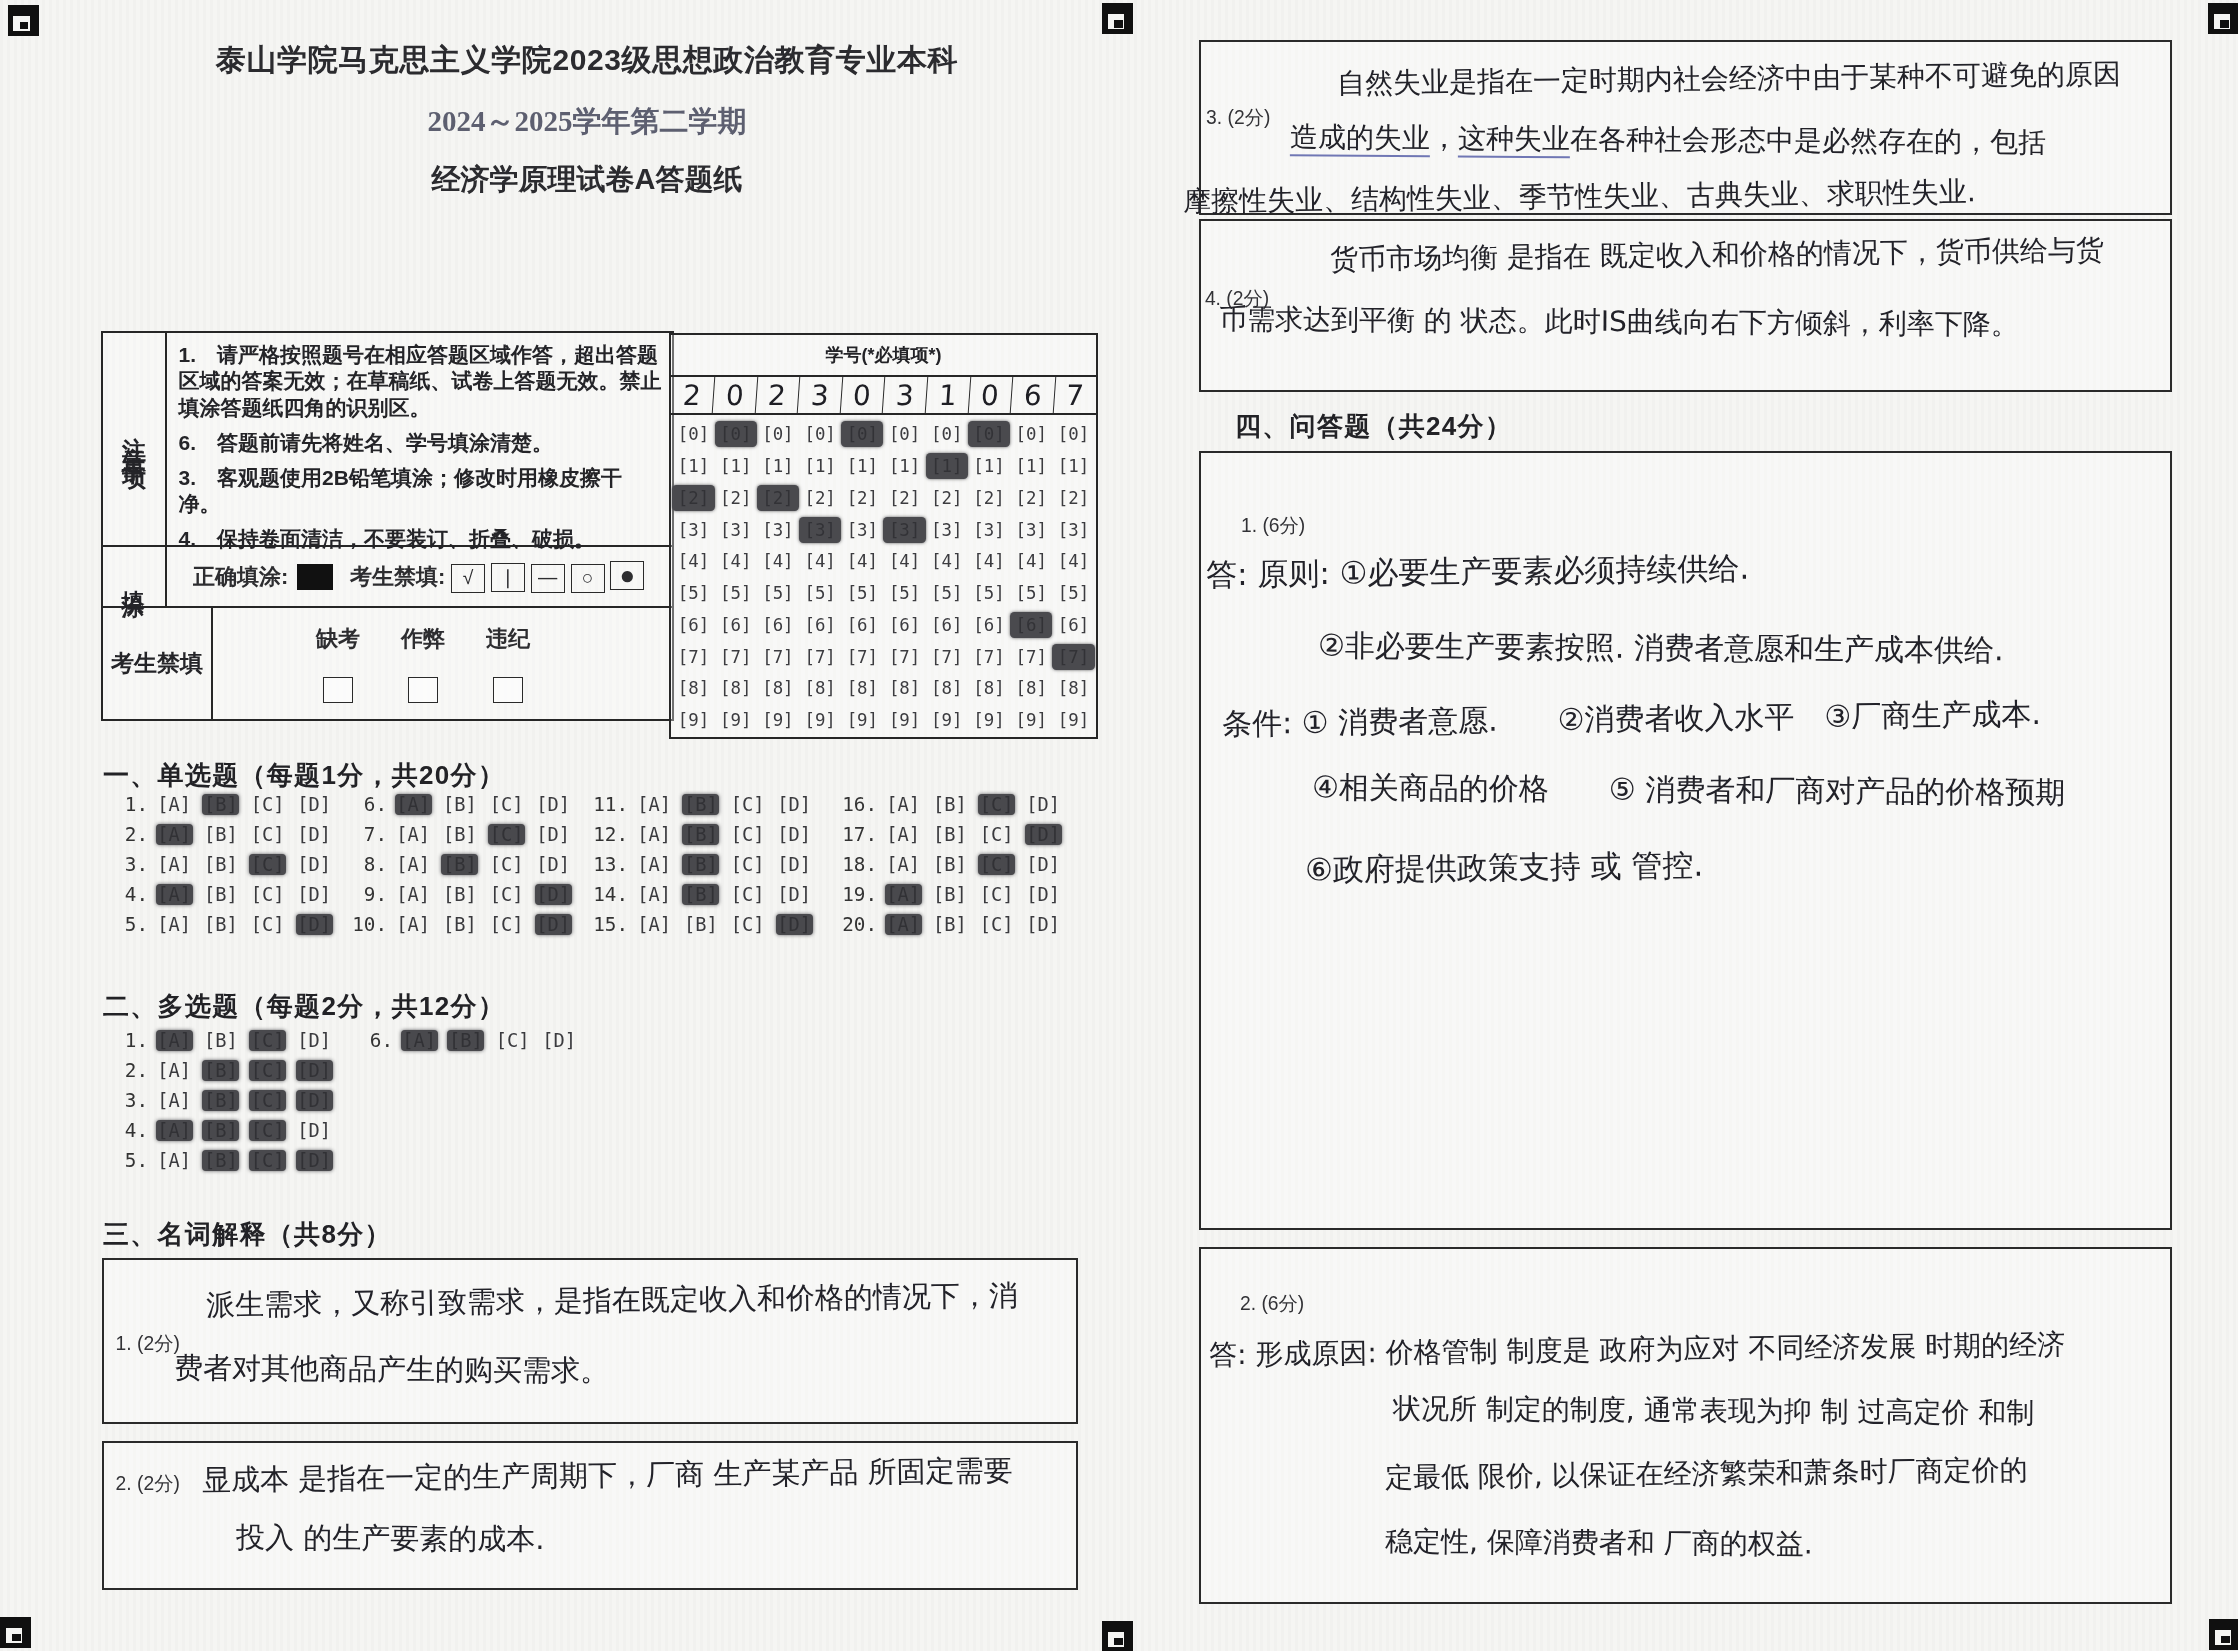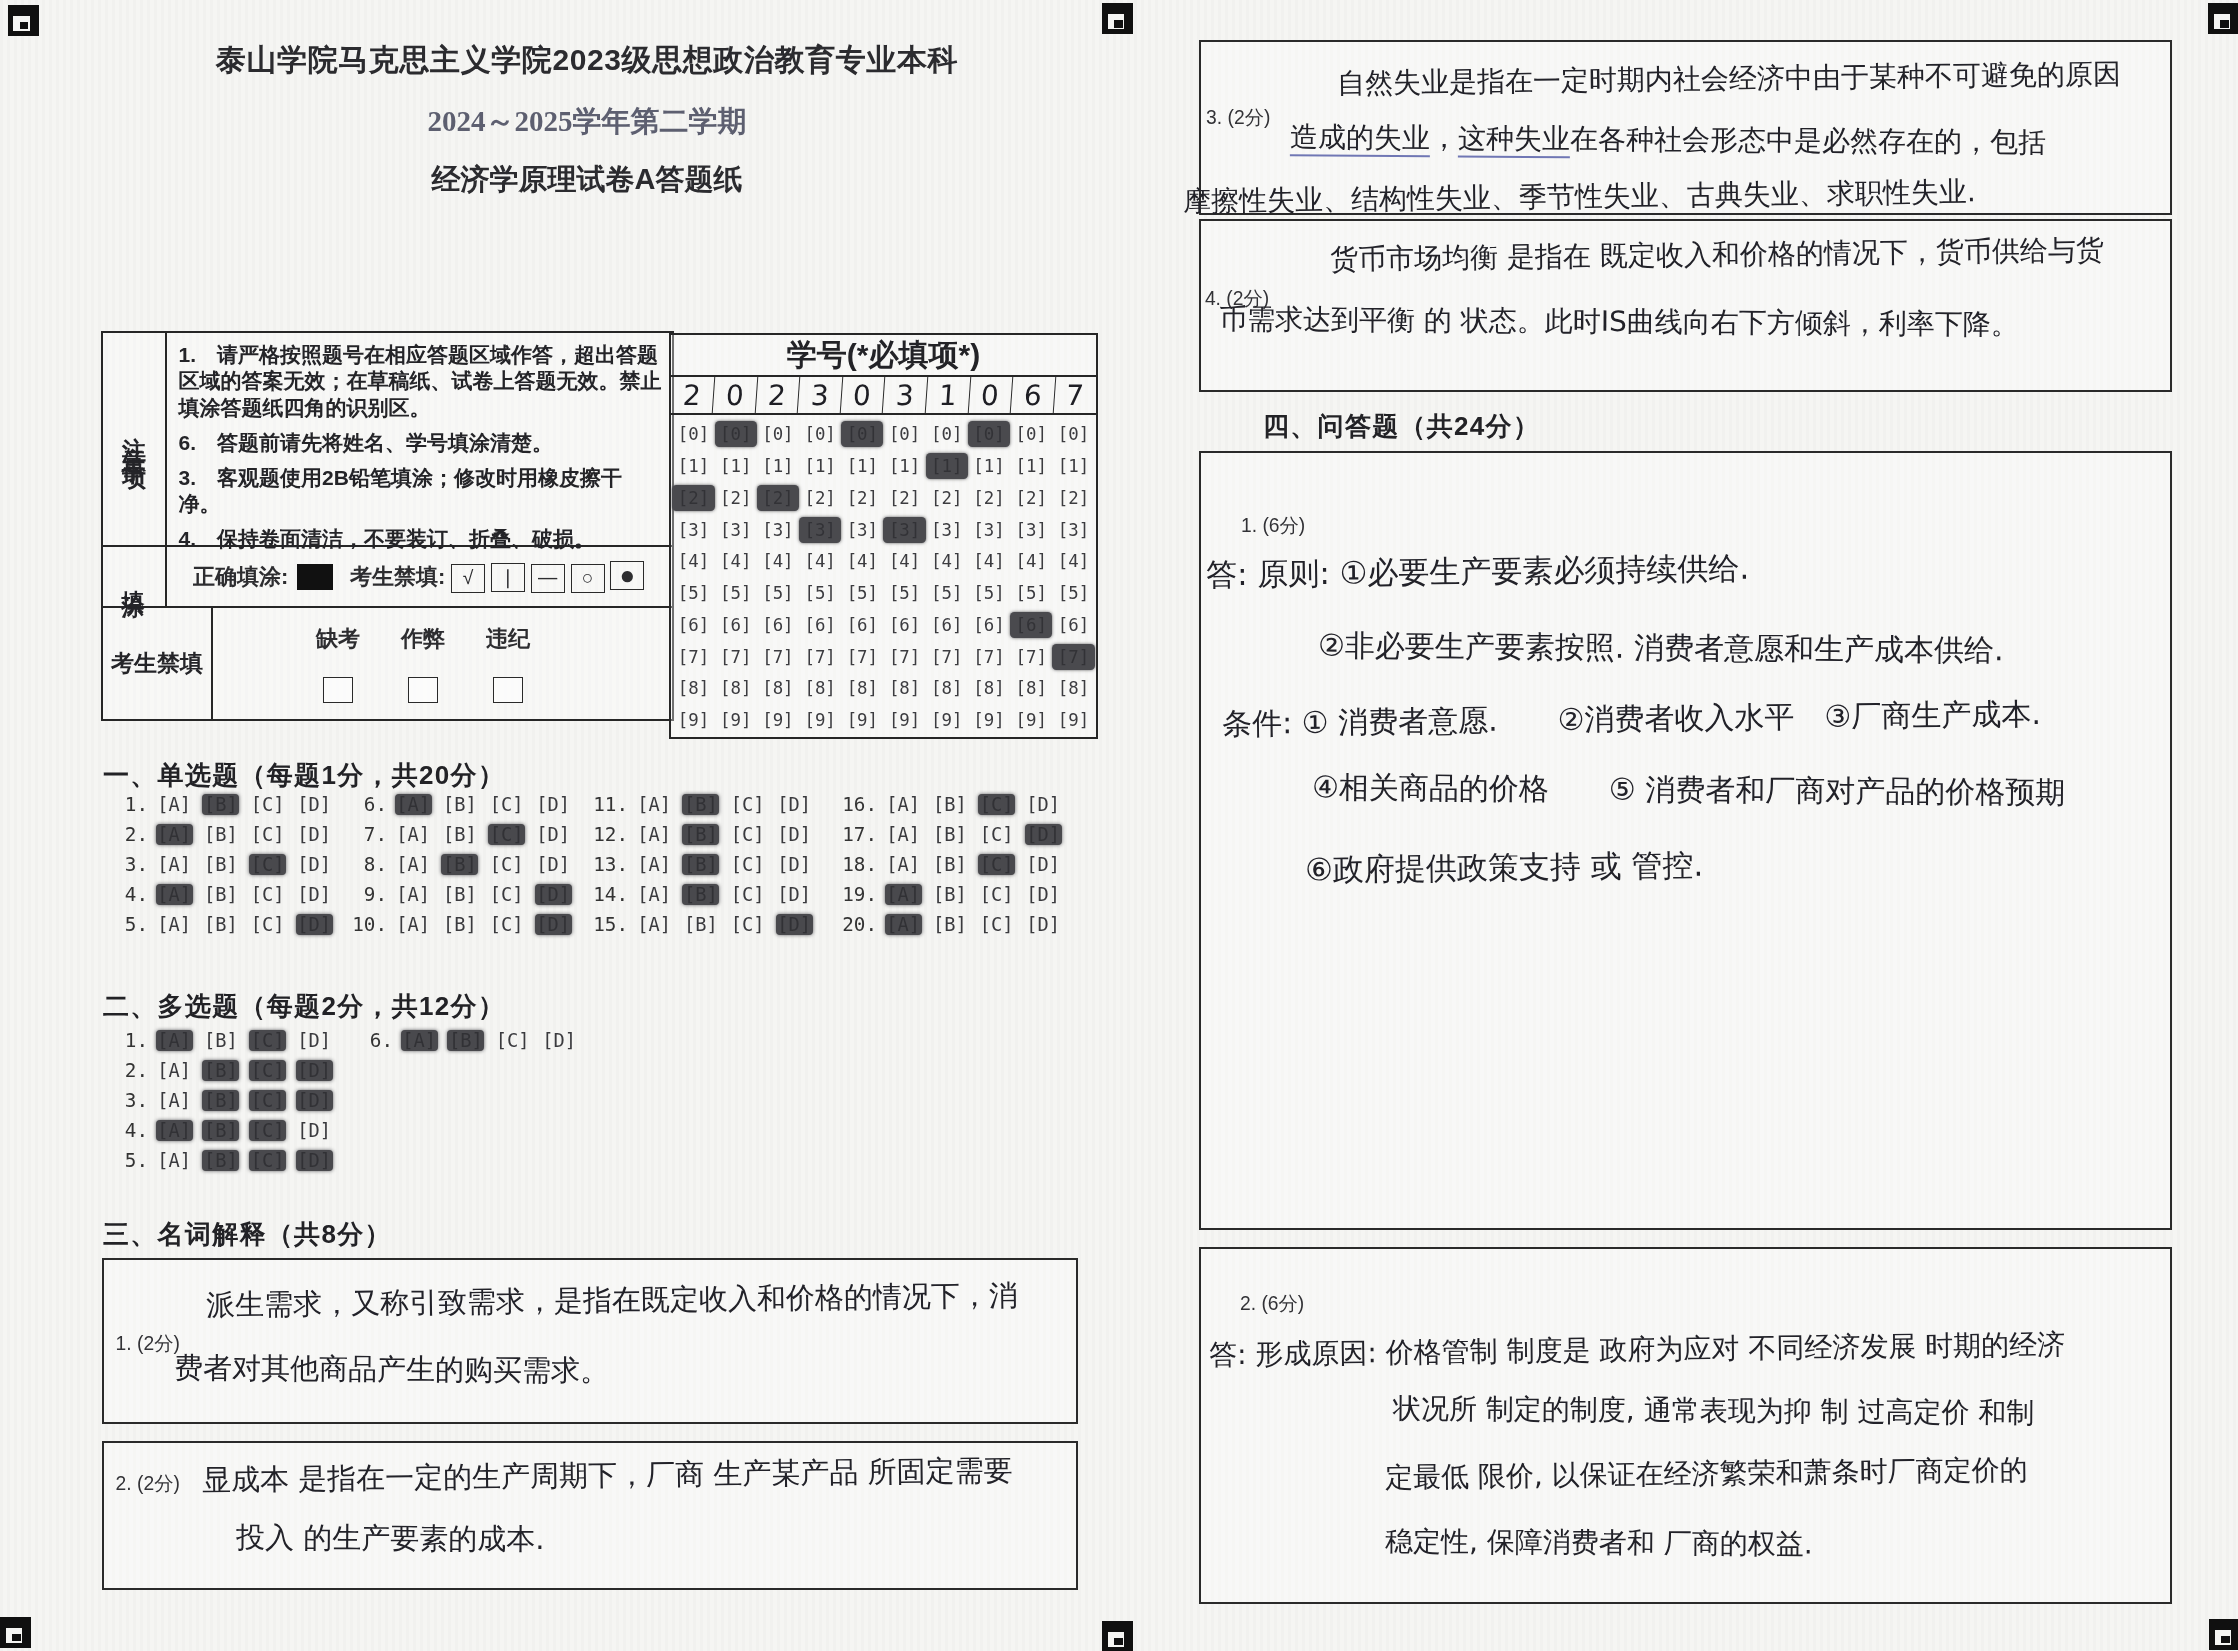--- a/index.html
+++ b/index.html
@@ -42,21 +42,21 @@
   .fsq{display:inline-block;width:36px;height:26px;background:#111;margin:0 16.7px 0 9px;}
   .sampbox{display:inline-flex;align-items:center;justify-content:center;width:32px;height:27px;border:1.9px solid #2a2a2a;margin-left:5.8px;font-size:19.3px;font-weight:normal;}
   .sampbox .dot{font-size:26px;line-height:0;}
   .nrow3{flex:1;}
   .nrow3 .nlab{width:108px;font-size:23px;}
   .forbid{flex:1;display:flex;justify-content:flex-start;padding-left:103px;gap:41px;align-items:center;}
   .fitem{display:flex;flex-direction:column;align-items:center;gap:23px;font-size:22px;font-weight:bold;}
   .fbox{width:28px;height:24.5px;border:1.9px solid #2a2a2a;background:rgba(255,255,255,0.6);}
   
   .sid{left:669px;top:333px;width:425px;height:402px;border:2.6px solid #262626;position:absolute;background:rgba(255,255,255,0.35);display:flex;flex-direction:column;}
-  .sid-title{height:40px;border-bottom:2.6px solid #262626;display:flex;align-items:center;justify-content:center;font-size:30px;font-weight:bold;color:#232327;}
+  .sid-title{height:40px;border-bottom:2.6px solid #262626;display:flex;align-items:center;justify-content:center;font-size:18px;font-weight:bold;color:#232327;}
   .sid-digits{display:flex;border-bottom:2.6px solid #262626;}
   .sid-dcell{flex:1;height:36px;border-right:1.9px solid #2c2c2c;display:flex;align-items:center;justify-content:center;font-size:28px;font-family:"DejaVu Sans",sans-serif;color:#1e1e24;transform:skewX(-4deg);}
   .sid-dcell:last-child{border-right:none;}
   .sid-grid{flex:1;padding:6.4px 1.3px 3.9px 1.3px;display:flex;flex-direction:column;justify-content:space-between;}
   .sid-row{display:flex;}
   .bub{flex:1;text-align:center;font-family:"DejaVu Sans Mono",monospace;font-size:17.4px;color:#3c3c40;line-height:26px;}
   .bub.filled{background:#4a4a4e;border-radius:4.5px;color:rgba(22,22,26,0.45);box-shadow:0 0 3.2px rgba(70,70,74,0.9);}
   
   .cgrid{position:absolute;}
   .ccol{position:absolute;top:0;display:flex;flex-direction:column;}
@@ -493,21 +493,21 @@
   </span>
   <span class="hw r1" style="left:-18px;top:136px;font-size:28px;">摩擦性失业、结构性失业、季节性失业、古典失业、求职性失业.</span>
 </div>
 
 <div class="box" style="left:1199px;top:219px;width:969px;height:169px;">
   <span class="qlabel" style="left:3.9px;top:64px;">4. (2分)</span>
   <span class="hw r1" style="left:129px;top:15.4px;font-size:28px;">货币市场均衡 是指在 既定收入和价格的情况下，货币供给与货</span>
   <span class="hw r2" style="left:18px;top:82px;font-size:28px;">币需求达到平衡 的 状态。此时IS曲线向右下方倾斜，利率下降。</span>
 </div>
 
-<div class="heading" style="left:1263px;top:409px;">四、问答题（共24分）</div>
+<div class="heading" style="left:1235px;top:409px;">四、问答题（共24分）</div>
 
 <div class="box" style="left:1199px;top:451px;width:969px;height:775px;">
   <span class="qlabel" style="left:40px;top:59px;">1. (6分)</span>
   <span class="hw r1" style="left:5.1px;top:98px;font-size:31px;">答: 原则: ①必要生产要素必须持续供给.</span>
   <span class="hw r2" style="left:117px;top:175px;font-size:30px;">②非必要生产要素按照. 消费者意愿和生产成本供给.</span>
   <span class="hw r1" style="left:20.6px;top:246px;font-size:30px;">条件: ① 消费者意愿.　　②消费者收入水平　③厂商生产成本.</span>
   <span class="hw r2" style="left:111px;top:317px;font-size:30px;">④相关商品的价格　　⑤ 消费者和厂商对产品的价格预期</span>
   <span class="hw r1" style="left:104px;top:394px;font-size:31px;">⑥政府提供政策支持 或 管控.</span>
 </div>
 

